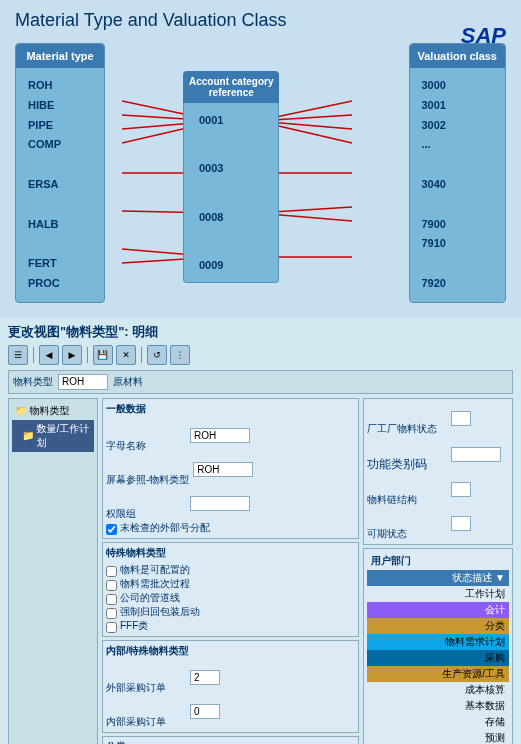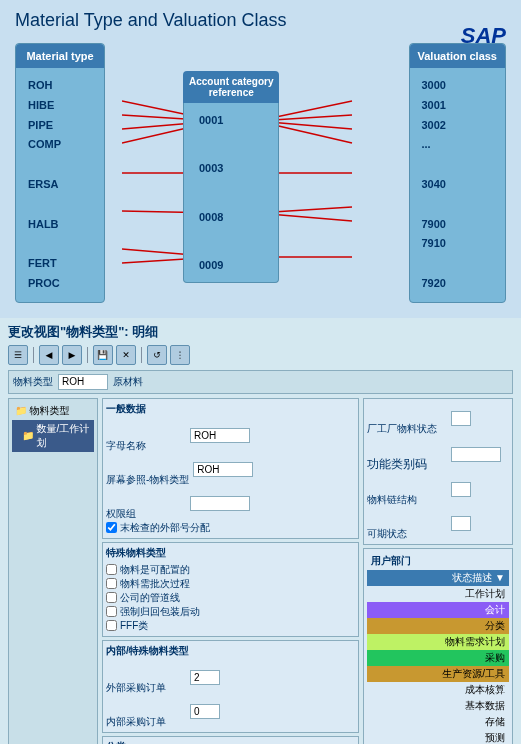--- a/index.html
+++ b/index.html
@@ -201,21 +201,21 @@
       background: white;
       border: 1px solid #8aadbe;
       padding: 1px 3px;
       font-size: 10px;
       height: 15px;
       width: 60px;
     }
 
     .checkbox-row {
       display: flex;
-      align-items: center;
+      align-items: flex-end;
       gap: 3px;
       font-size: 10px;
       color: #003366;
     }
 
     .checkbox-row input[type="checkbox"] {
       margin: 0;
       width: 11px;
       height: 11px;
     }
@@ -476,22 +476,22 @@
             </div>
           </div>
 
           <div class="section-box">
             <div class="user-dept-header">用户部门</div>
             <div class="user-dept-list">
               <div class="user-dept-item" style="background:#3a7ab0; color:white;">状态描述 ▼</div>
               <div class="user-dept-item">工作计划</div>
               <div class="user-dept-item" style="background:#8b5cf6; color:white;">会计</div>
               <div class="user-dept-item" style="background:#c89830;">分类</div>
-              <div class="user-dept-item" style="background:#bef264;">物料需求计划</div>
-              <div class="user-dept-item" style="background:#22c55e;">采购</div>
+              <div class="user-dept-item" style="background:#0ea5e9;">物料需求计划</div>
+              <div class="user-dept-item" style="background:#0369a1;">采购</div>
               <div class="user-dept-item" style="background:#c89830;padding-left:28px;">生产资源/工具</div>
               <div class="user-dept-item">成本核算</div>
               <div class="user-dept-item">基本数据</div>
               <div class="user-dept-item">存储</div>
               <div class="user-dept-item">预测</div>
             </div>
           </div>
         </div>
       </div>
     </div>

